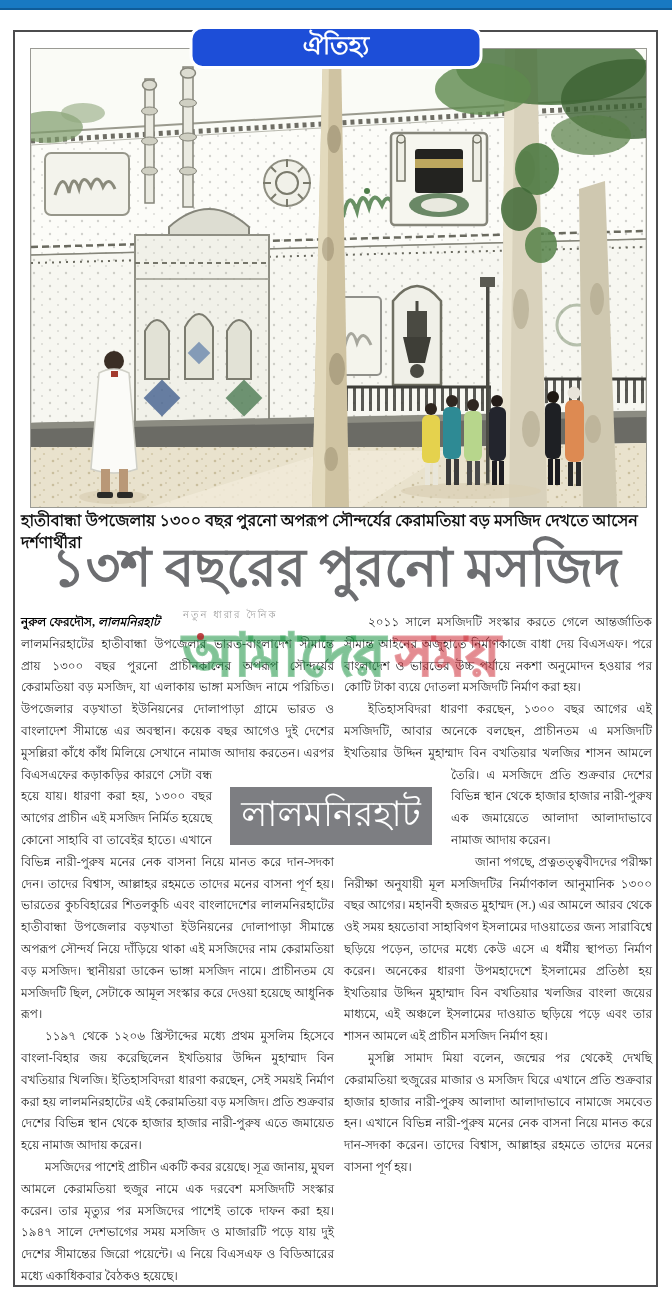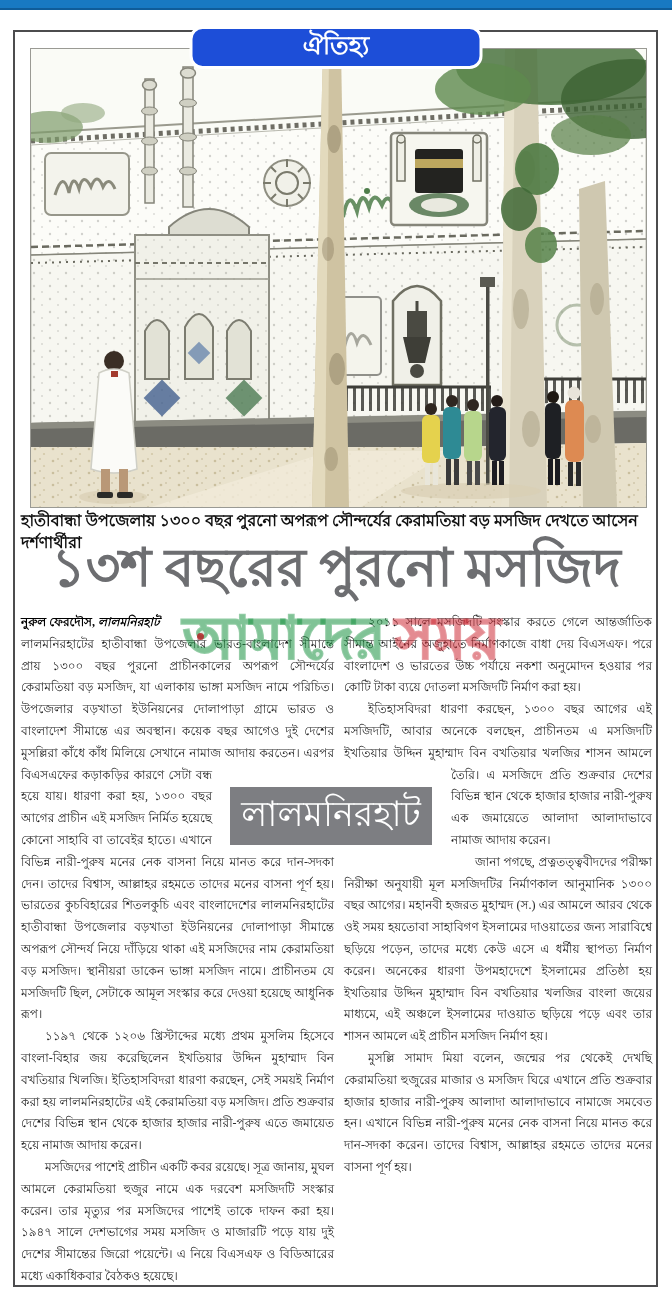--- a/index.html
+++ b/index.html
@@ -278,17 +278,18 @@
     <p>জানা পগছে, প্রত্নতত্ত্ববীদদের পরীক্ষা নিরীক্ষা অনুযায়ী মূল মসজিদটির নির্মাণকাল আনুমানিক ১৩০০ বছর আগের। মহানবী হজরত মুহাম্মদ (স.) এর আমলে আরব থেকে ওই সময় হয়তোবা সাহাবিগণ ইসলামের দাওয়াতের জন্য সারাবিশ্বে ছড়িয়ে পড়েন, তাদের মধ্যে কেউ এসে এ ধর্মীয় স্থাপত্য নির্মাণ করেন। অনেকের ধারণা উপমহাদেশে ইসলামের প্রতিষ্ঠা হয় ইখতিয়ার উদ্দিন মুহাম্মাদ বিন বখতিয়ার খলজির বাংলা জয়ের মাধ্যমে, এই অঞ্চলে ইসলামের দাওয়াত ছড়িয়ে পড়ে এবং তার শাসন আমলে এই প্রাচীন মসজিদ নির্মাণ হয়।</p>
     <p>মুসল্লি সামাদ মিয়া বলেন, জন্মের পর থেকেই দেখছি কেরামতিয়া হুজুরের মাজার ও মসজিদ ঘিরে এখানে প্রতি শুক্রবার হাজার হাজার নারী-পুরুষ আলাদা আলাদাভাবে নামাজে সমবেত হন। এখানে বিভিন্ন নারী-পুরুষ মনের নেক বাসনা নিয়ে মানত করে দান-সদকা করেন। তাদের বিশ্বাস, আল্লাহর রহমতে তাদের মনের বাসনা পূর্ণ হয়।</p>
 
   </div>
 
   <div class="inset-box">
     <span>লালমনিরহাট</span>
   </div>
 
   <div class="watermark">
+    <span class="wm-tagline">নতুন ধারার দৈনিক</span>
     <span class="wm-dot"></span>
     <span class="wm-brand"><span class="wm-green">আমাদের</span><span class="wm-red">সময়</span></span>
   </div>
 
 </div>
 
 </body></html>

